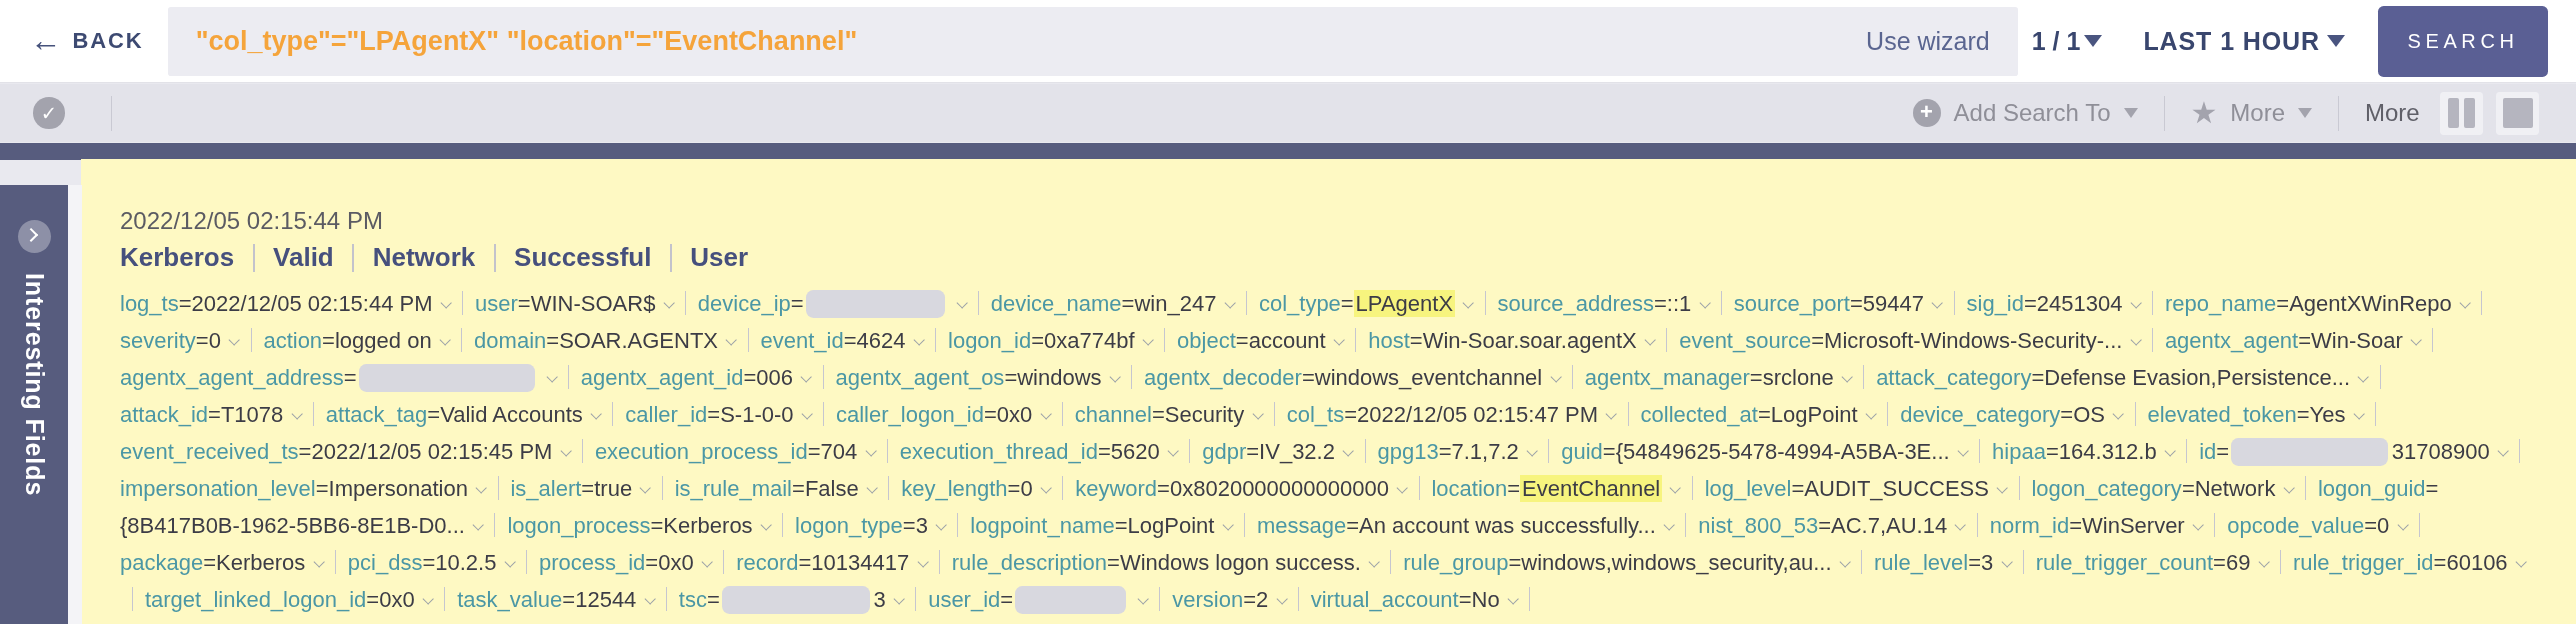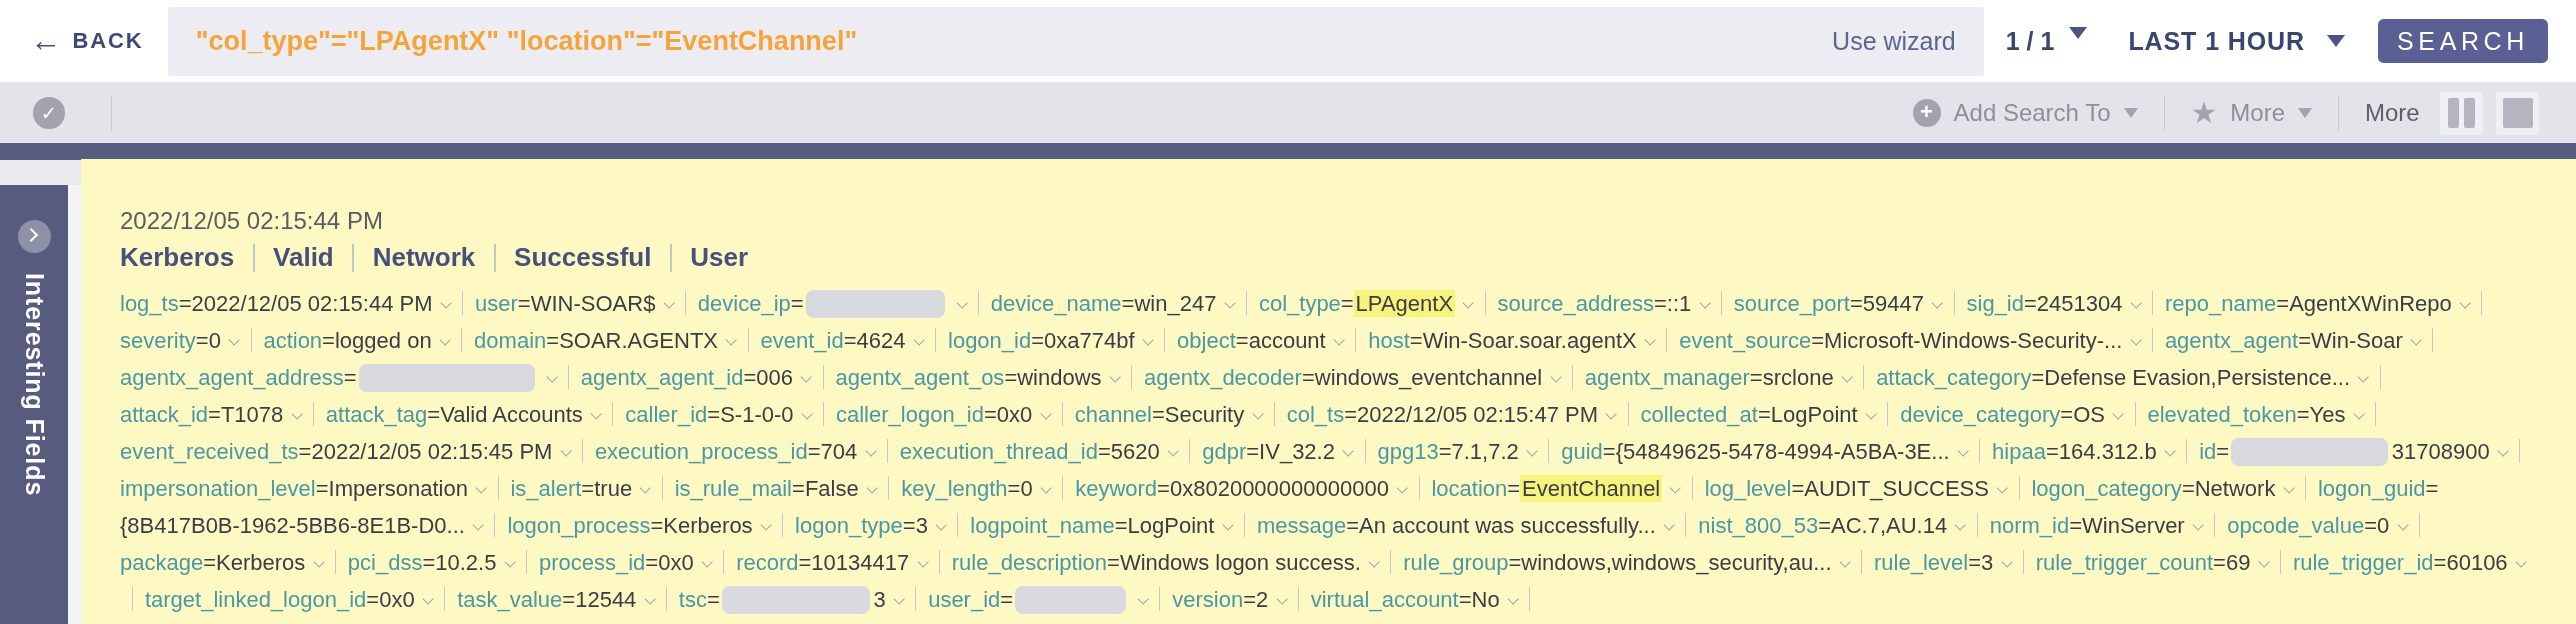--- a/index.html
+++ b/index.html
@@ -23,33 +23,33 @@
   .back-arrow { color:#46527c; font-size:31.5px; font-weight:bold; line-height:1; }
   .back-label { color:#3d4a72; font-size:22px; font-weight:bold; letter-spacing:1.9px; }
   .searchbox {
     flex:1; height:69px; background:#ececf2; border-radius:2.8px;
     display:flex; align-items:center; justify-content:space-between;
     padding:0 28px;
   }
   .query { color:#f5a43b; font-size:27px; font-weight:bold; white-space:nowrap; overflow:hidden; }
   .use-wizard { color:#5a6590; font-size:25px; white-space:nowrap; cursor:pointer; }
   .pageind {
-    display:flex; gap:15px; margin-left:22px; cursor:pointer;
+    display:flex; align-items:center; gap:4px; margin-left:14px; cursor:pointer;
   }
   .pageind-label { color:#39466e; font-size:25px; font-weight:bold; }
   .tri-down {
     width:0; height:0; border-left:9.3px solid transparent; border-right:9.3px solid transparent;
     border-top:12px solid #4a5580; display:inline-block;
   }
-  .timerange { display:flex; align-items:center; gap:22px; margin-left:41px; cursor:pointer;justify-content:space-between; }
+  .timerange { display:flex; align-items:center; gap:7px; margin-left:41px; cursor:pointer;justify-content:space-between; }
   .timerange-label { color:#39466e; font-size:25px; font-weight:bold; letter-spacing:0.9px; white-space:nowrap; }
   .search-btn {
     margin-left:33px; margin-right:28px;
-    width:170px; height:44px; background:#5a5f94; border:none; border-radius:5.6px;
-    color:#ffffff; font-size:25px; letter-spacing:4.6px; font-family:inherit; cursor:pointer;
+    width:170px; height:71px; background:#5a5f94; border:none; border-radius:5.6px;
+    color:#ffffff; font-size:20px; letter-spacing:4.6px; font-family:inherit; cursor:pointer;
   }
   
   .statusbar {
     position:absolute; top:84px; left:0; width:2576px; height:58px;
     background:#e3e3ea; display:flex; align-items:center;
   }
   .check-circle {
     width:31.5px; height:31.5px; border-radius:50%; background:#a3a3ad;
     color:#fff; font-size:19.4px; display:flex; align-items:center; justify-content:center;
     margin:0 20.4px 0 33px; flex:0 0 auto;

